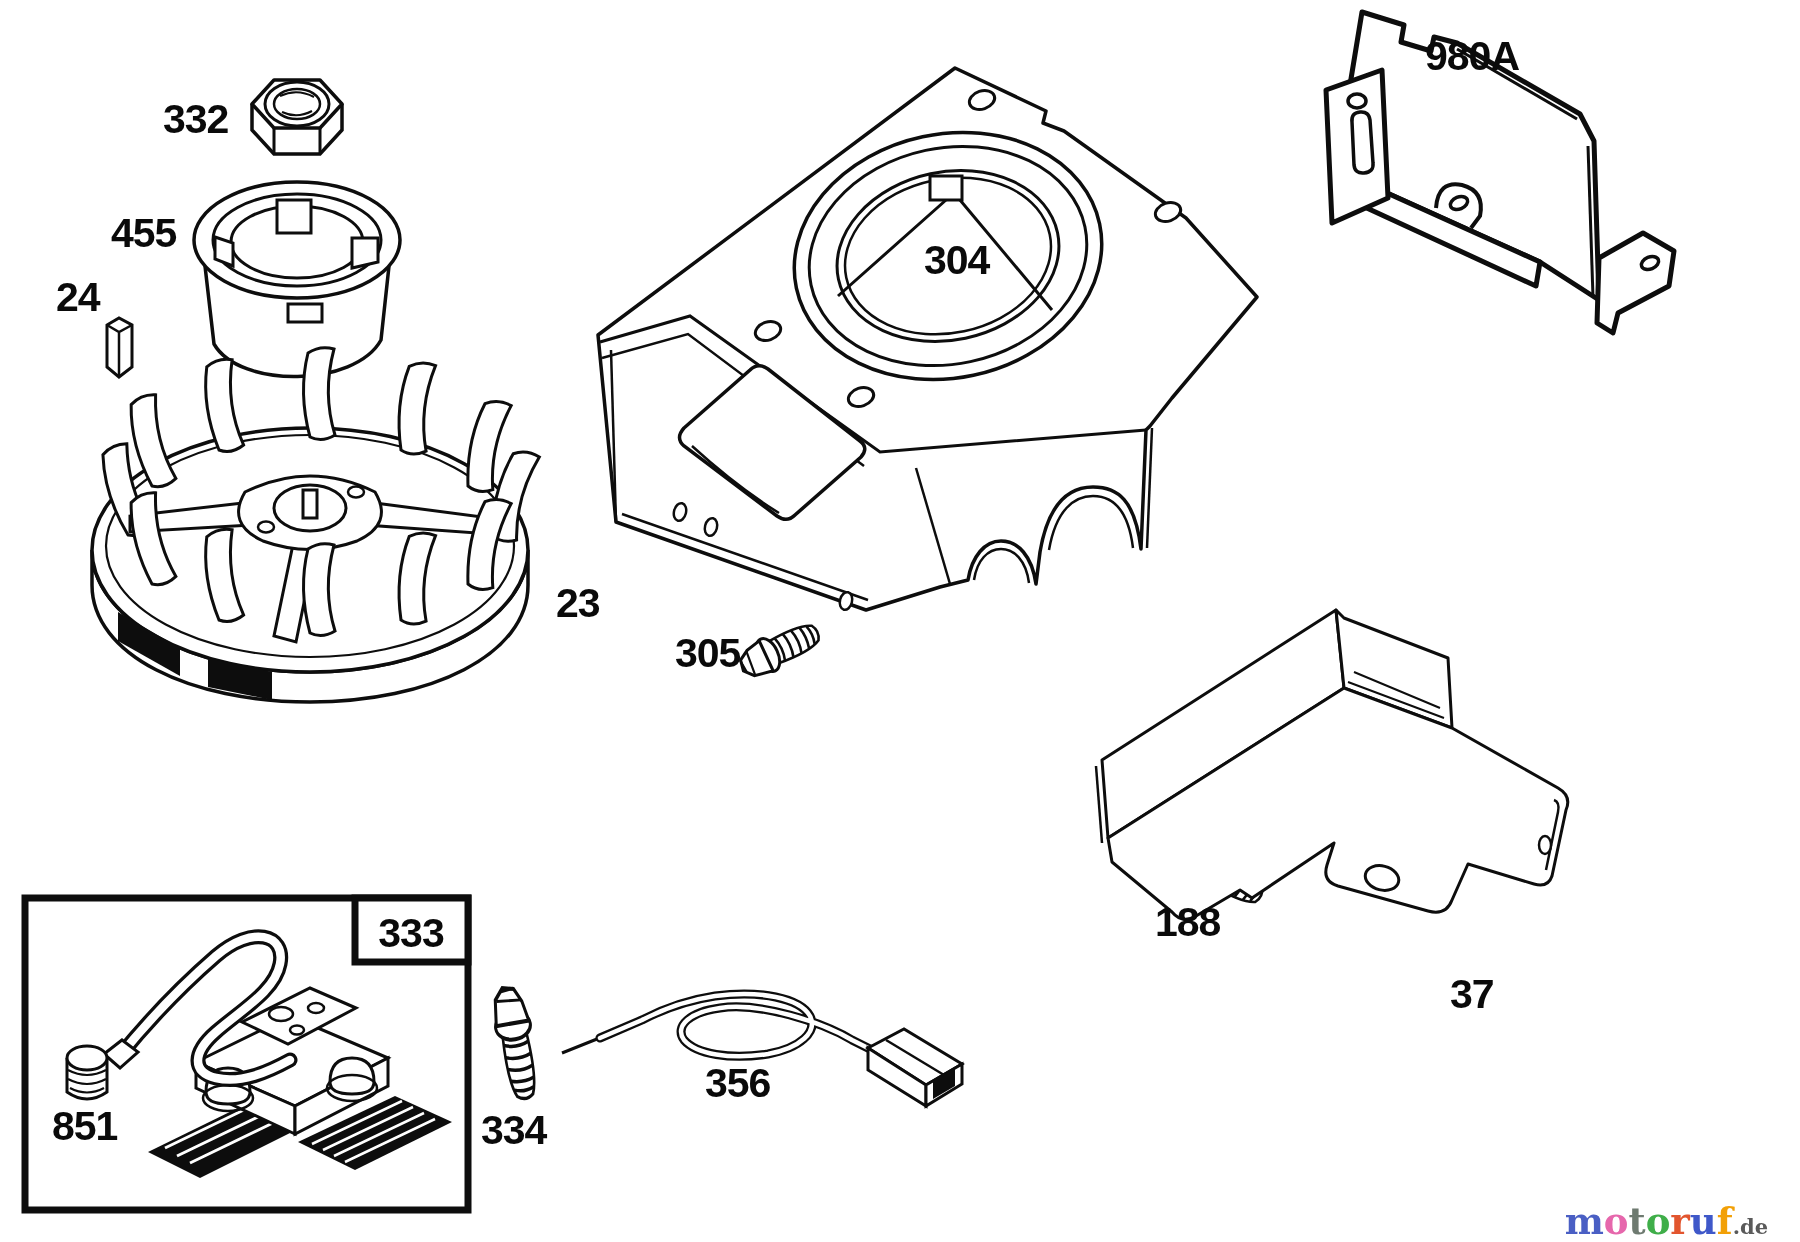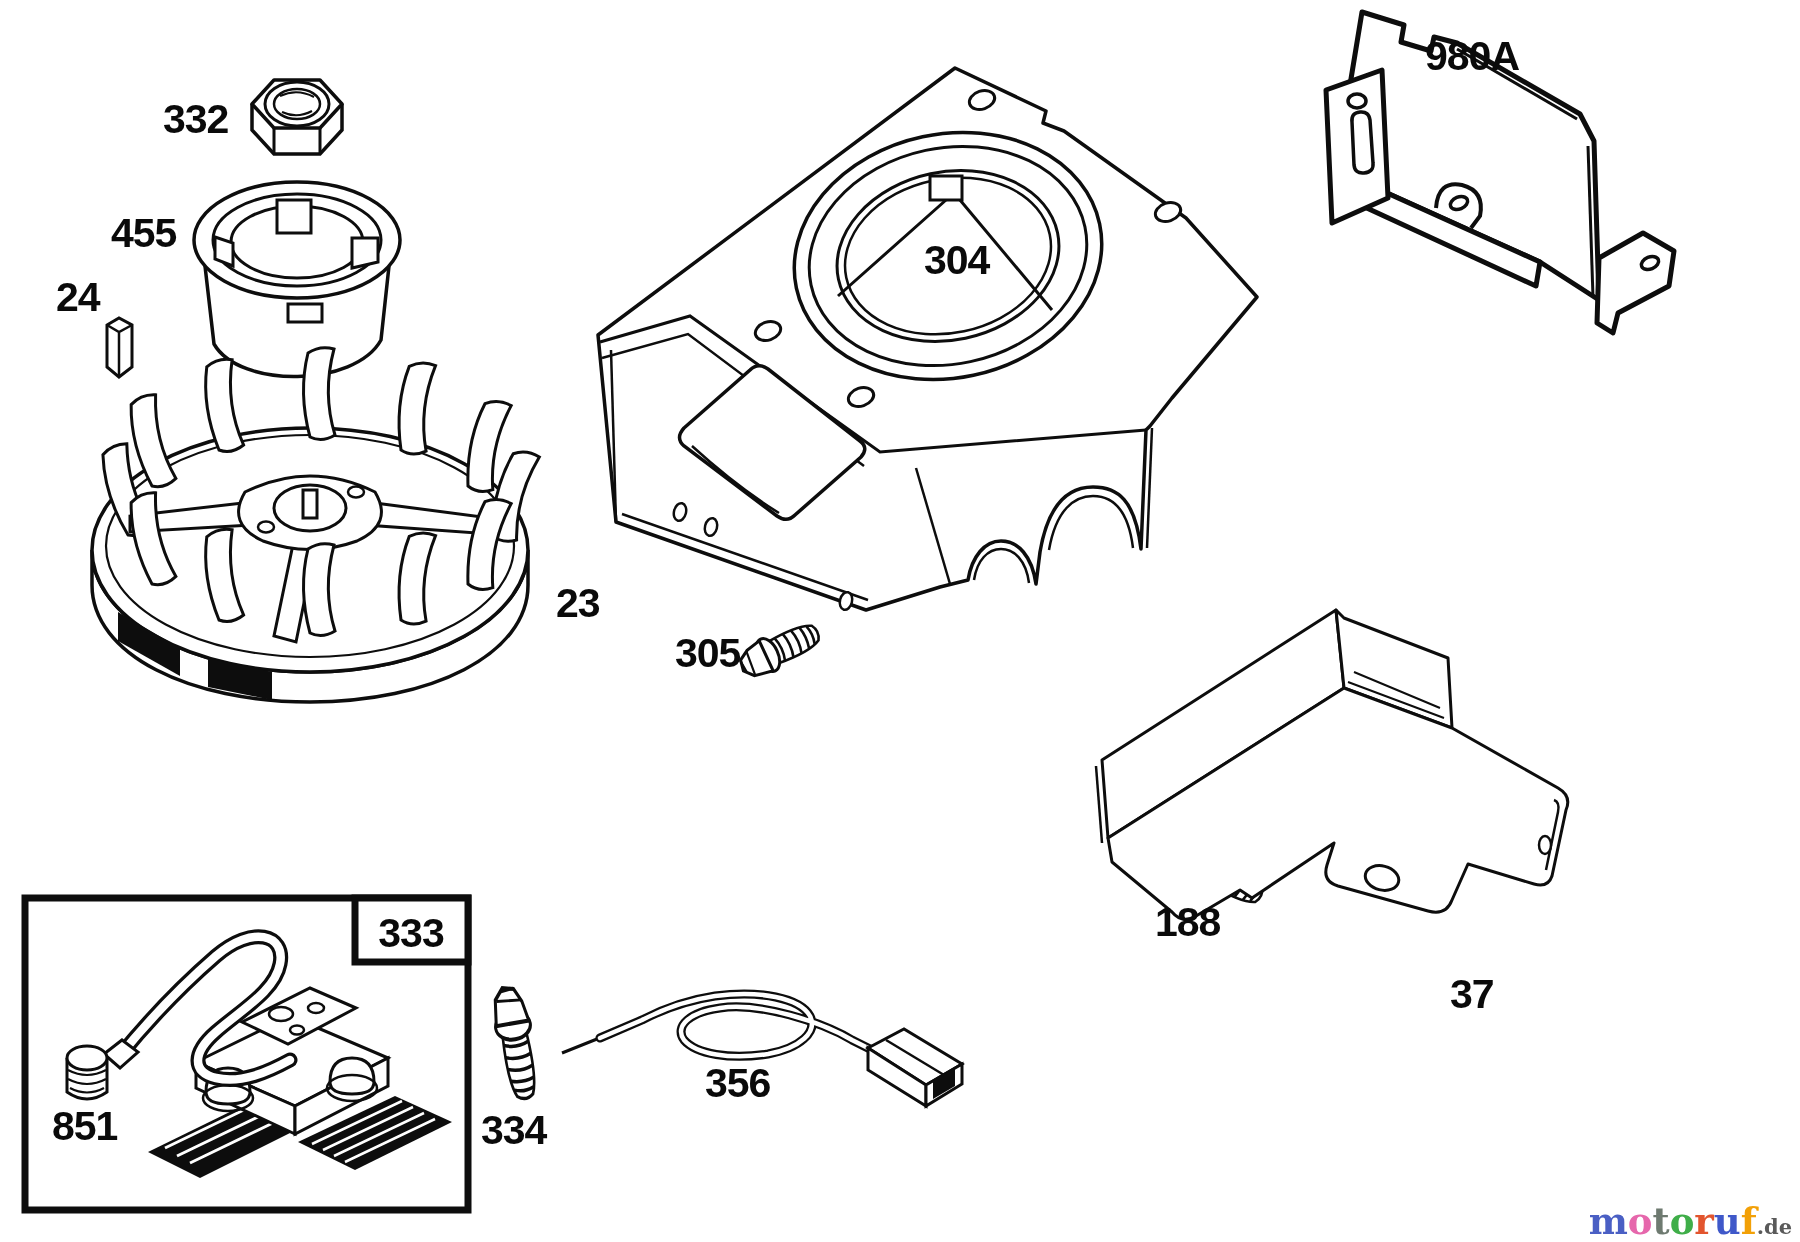--- a/index.html
+++ b/index.html
@@ -21,21 +21,21 @@
     font-size: 41px;
     fill: #0a0a0a;
     letter-spacing: -1px;
   }
   .tube-o  { fill: none; stroke: #0d0d0d; stroke-width: 15;  stroke-linecap: round; }
   .tube-i  { fill: none; stroke: #ffffff; stroke-width: 8.5; stroke-linecap: round; }
   .tube2-o { fill: none; stroke: #0d0d0d; stroke-width: 9;   stroke-linecap: round; }
   .tube2-i { fill: none; stroke: #ffffff; stroke-width: 4.5; stroke-linecap: round; }
   .watermark {
     position: absolute;
-    right: 8px;
+    right: 32px;
     bottom: 2px;
     font-family: "DejaVu Serif", serif;
     font-weight: 700;
     font-size: 37px;
     line-height: 1;
     white-space: nowrap;
   }
   .watermark .wm-suffix {
     font-size: 21px;
     font-weight: 700;

